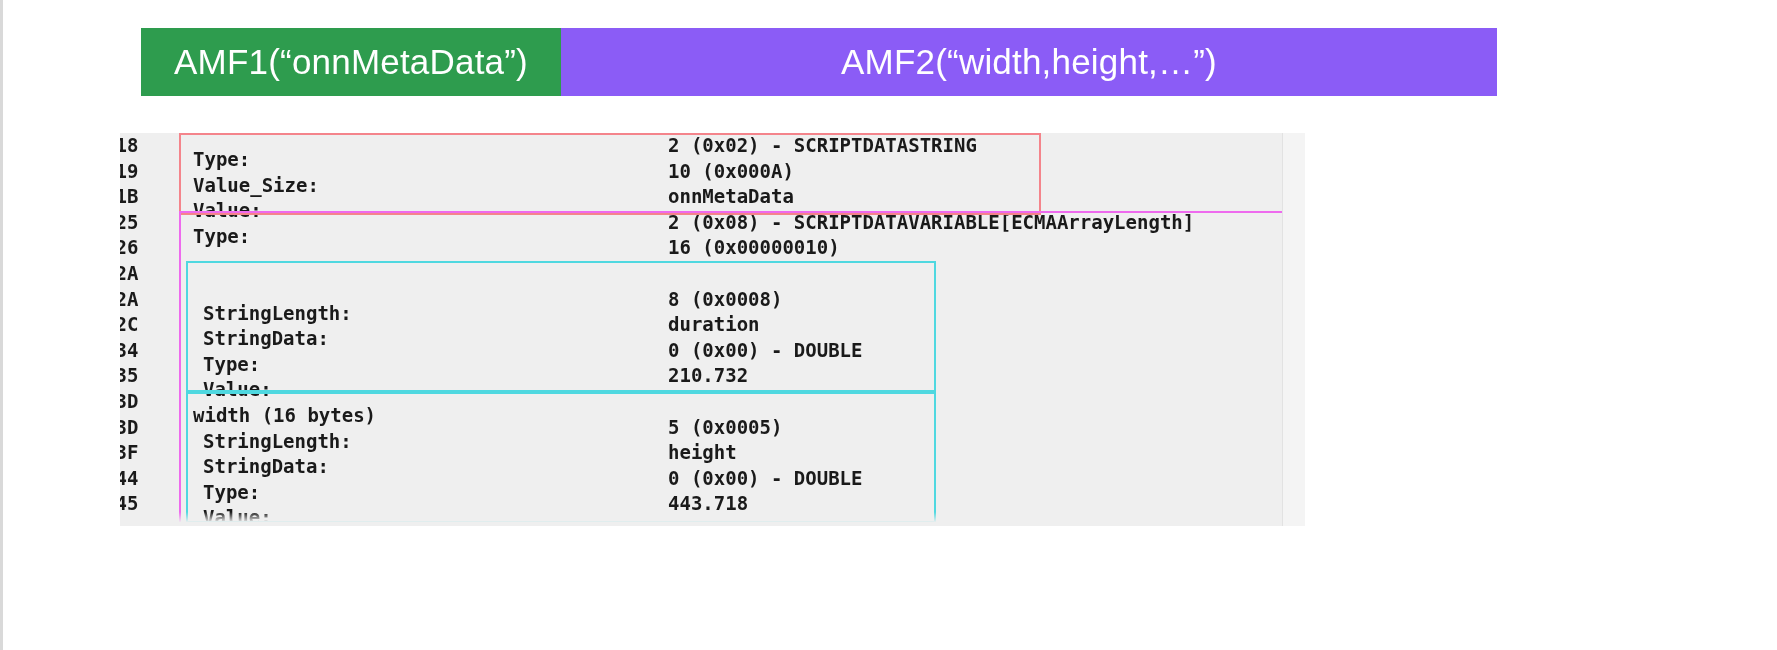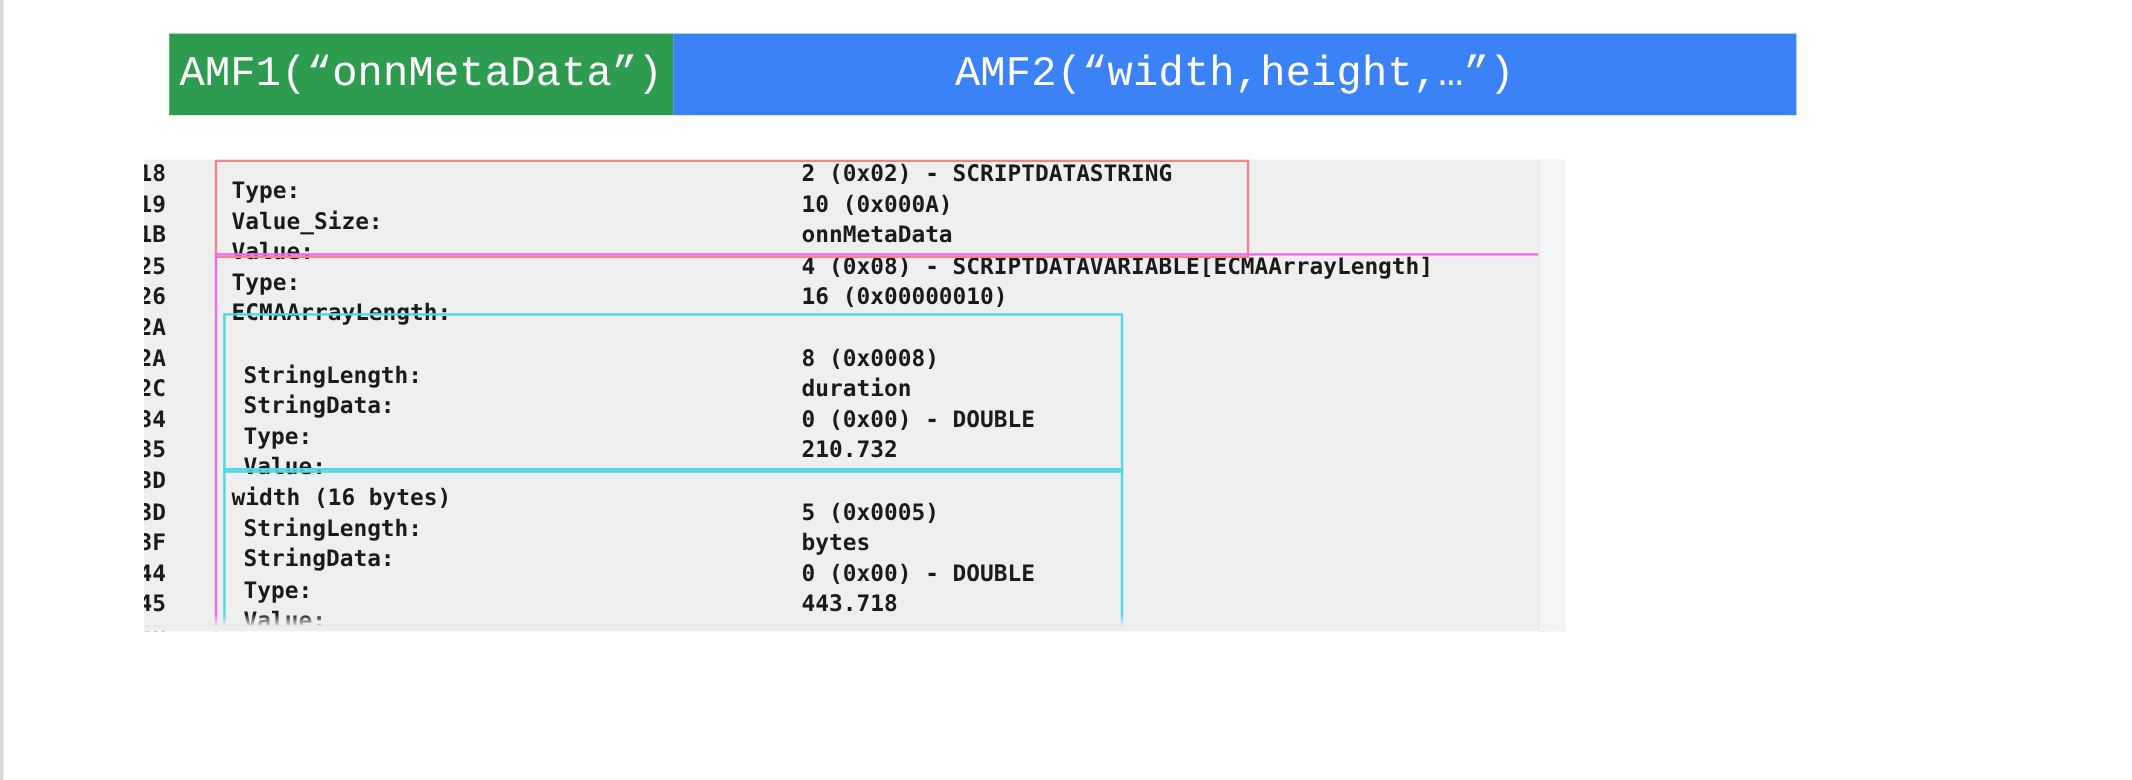--- a/index.html
+++ b/index.html
@@ -19,26 +19,26 @@
   
   .banner-row{
     position:absolute;left:141px;top:28px;
     display:flex;align-items:stretch;
     height:68px;
   }
   .banner{
     display:flex;align-items:center;justify-content:center;
     color:#ffffff;
     font-size:35px;
-    font-family:Liberation Mono, monospace;
+    font-family:Liberation Sans, sans-serif;
     letter-spacing:.2px;
     white-space:nowrap;
   }
   .banner.amf1{background:#2e9c4e;width:420px;}
-  .banner.amf2{background:#3b82f6;width:936px;}
+  .banner.amf2{background:#8b5cf6;width:936px;}
 
   
   .dump-panel{
     position:absolute;left:120px;top:133px;
     width:1185px;height:393px;
     background:#efefef;
     overflow:hidden;
   }
   .dump-scrollcol{
     position:absolute;right:0;top:0;width:22px;height:393px;
@@ -118,25 +118,24 @@
         <span class="val">10 (0x000A)</span>
       </div>
       <div class="row">
         <span class="off">31B</span>
         <span class="fld lvl0">Value:</span>
         <span class="val">onnMetaData</span>
       </div>
       <div class="row">
         <span class="off">325</span>
         <span class="fld lvl0">Type:</span>
-        <span class="val">4 (0x08) - SCRIPTDATAVARIABLE[ECMAArrayLength]</span>
+        <span class="val">2 (0x08) - SCRIPTDATAVARIABLE[ECMAArrayLength]</span>
       </div>
       <div class="row">
         <span class="off">326</span>
-        <span class="fld lvl0">ECMAArrayLength:</span>
         <span class="val">16 (0x00000010)</span>
       </div>
       <div class="row">
         <span class="off">32A</span>
         <span class="val"></span>
       </div>
       <div class="row">
         <span class="off">32A</span>
         <span class="fld lvl1">StringLength:</span>
         <span class="val">8 (0x0008)</span>
@@ -162,21 +161,21 @@
         <span class="val"></span>
       </div>
       <div class="row">
         <span class="off">33D</span>
         <span class="fld lvl1">StringLength:</span>
         <span class="val">5 (0x0005)</span>
       </div>
       <div class="row">
         <span class="off">33F</span>
         <span class="fld lvl1">StringData:</span>
-        <span class="val">bytes</span>
+        <span class="val">height</span>
       </div>
       <div class="row">
         <span class="off">344</span>
         <span class="fld lvl1">Type:</span>
         <span class="val">0 (0x00) - DOUBLE</span>
       </div>
       <div class="row">
         <span class="off">345</span>
         <span class="fld lvl1">Value:</span>
         <span class="val">443.718</span>

